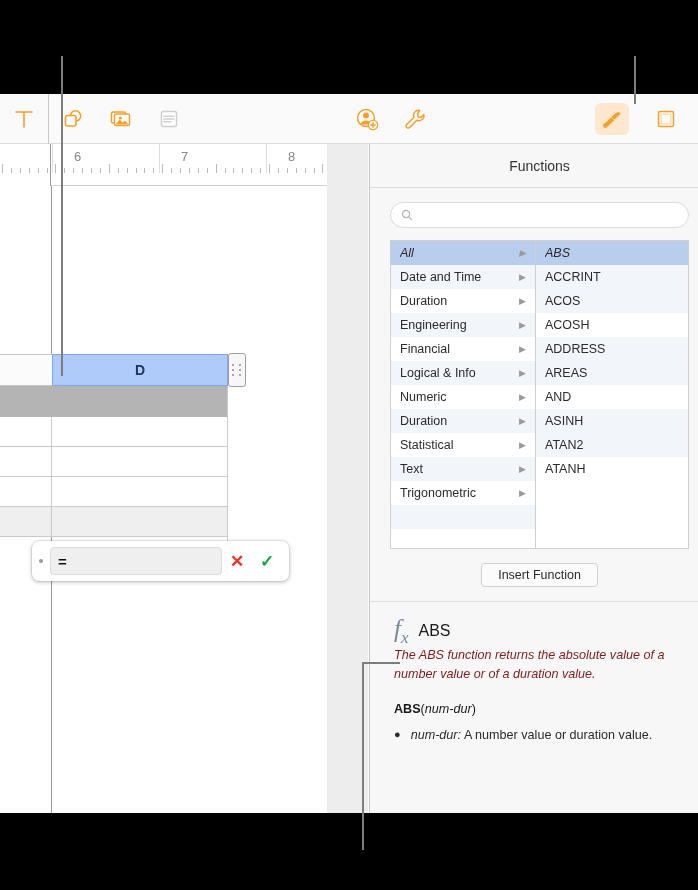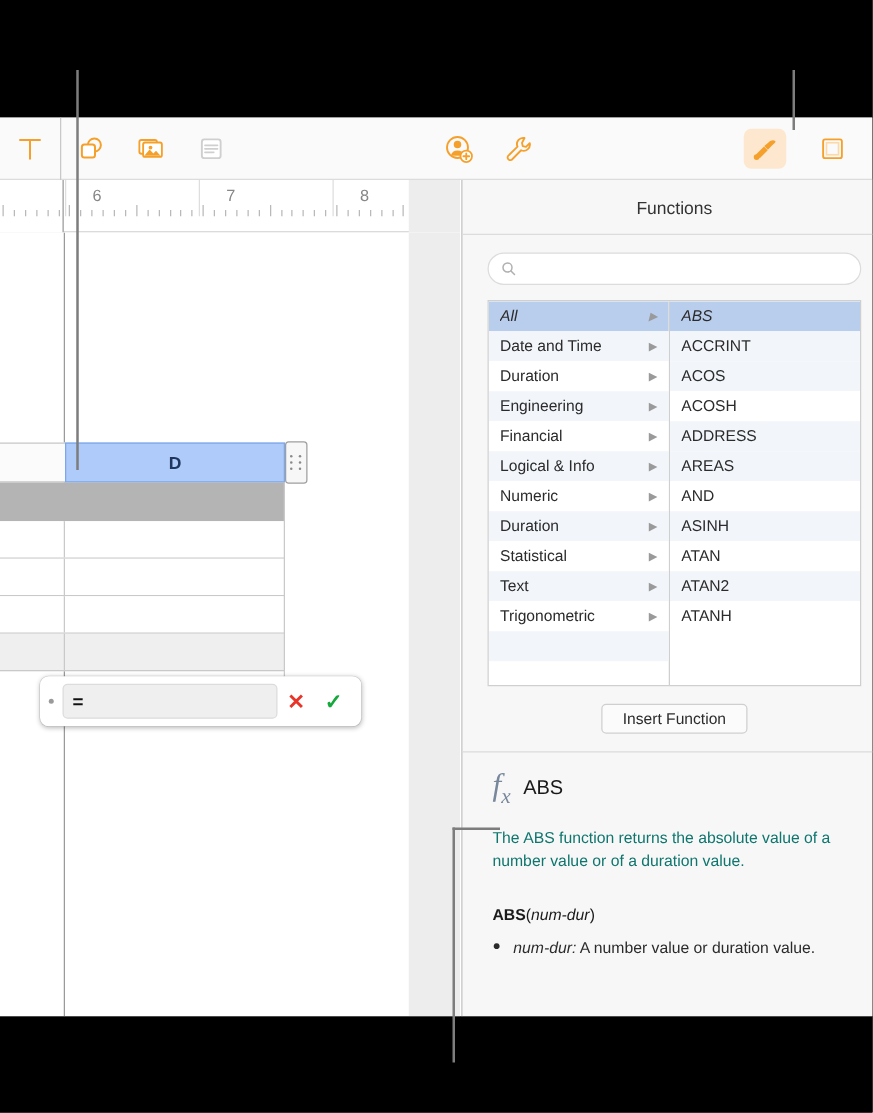--- a/index.html
+++ b/index.html
@@ -173,23 +173,23 @@
   }
   .detail { padding: 14px 22px 0 24px; }
   .detail-head { display: flex; align-items: center; gap: 10px; }
   .fx-glyph {
     font-family: "Liberation Serif", serif; font-style: italic;
     font-size: 25px; color: #77879c; line-height: 1;
   }
   .fx-glyph sub { font-size: 17px; font-style: italic; }
   .detail-name { font-size: 16px; color: #1a1a1a; }
   .detail-desc {
-    margin-top: 16px; font-size: 12.6px; color: #0f766e; line-height: 1.5; max-width: 278px;
-  }
-  .sig { margin-top: 26px; font-size: 12.6px; color: #1a1a1a; }
+    font-size: 12.6px; color: #7f1d1d; line-height: 1.5; max-width: 278px; font-style: italic;
+  }
+  .sig { margin-top: 18px; font-size: 12.6px; color: #1a1a1a; }
   .sig b { font-weight: 700; }
   .sig i { font-style: italic; }
   .bullet-row {
     margin-top: 10px; display: flex; gap: 10px; font-size: 12.6px;
     color: #2b2b2b; line-height: 1.5; max-width: 278px;
   }
   .bullet-row .bdot { font-size: 11px; line-height: 1.6; }
   .bullet-row i { font-style: italic; }
 
   svg { display: block; }
@@ -440,23 +440,20 @@
             </div>
             <div class="li alt">
               <span class="lbl">AREAS</span>
             </div>
             <div class="li">
               <span class="lbl">AND</span>
             </div>
             <div class="li alt">
               <span class="lbl">ASINH</span>
             </div>
-            <div class="li">
-              <span class="lbl">ATAN</span>
-            </div>
             <div class="li alt">
               <span class="lbl">ATAN2</span>
             </div>
             <div class="li">
               <span class="lbl">ATANH</span>
             </div>
           </div>
       </div>
 
       <div class="insert-wrap">

